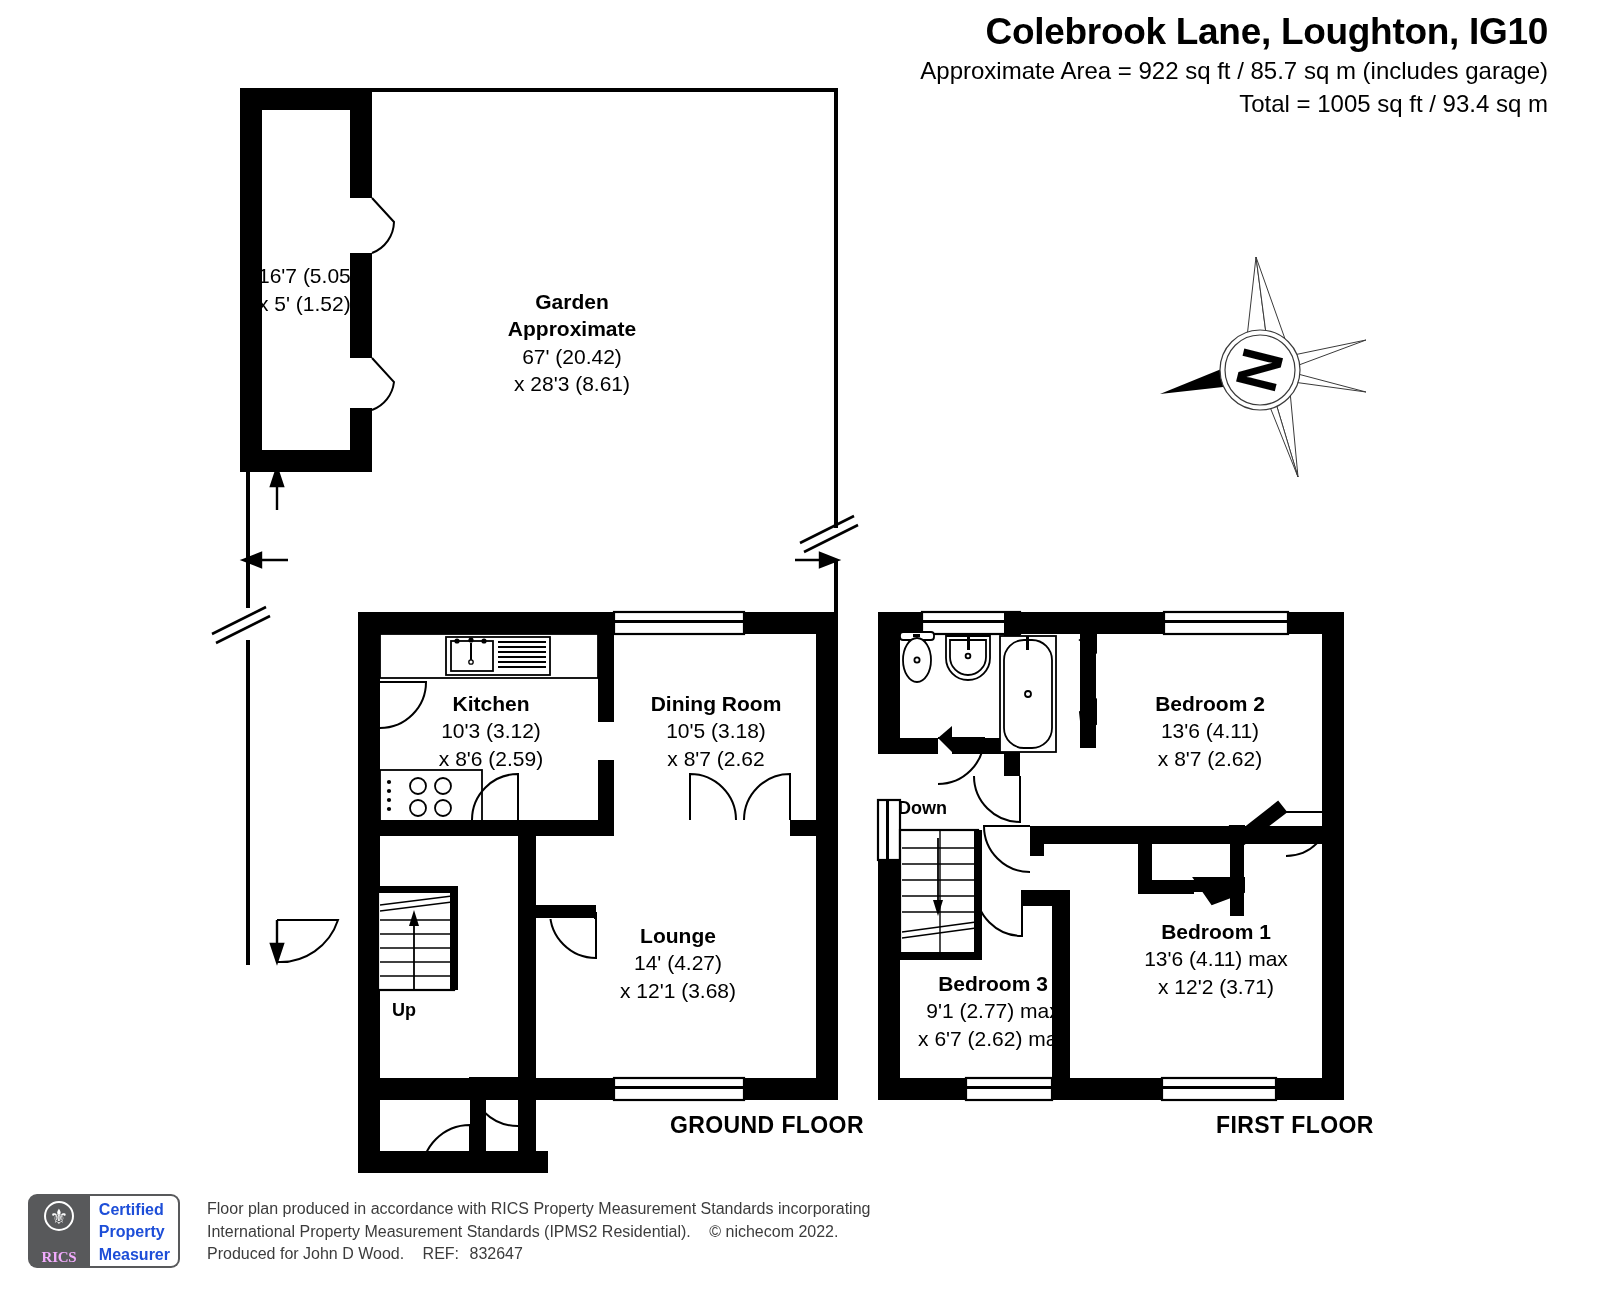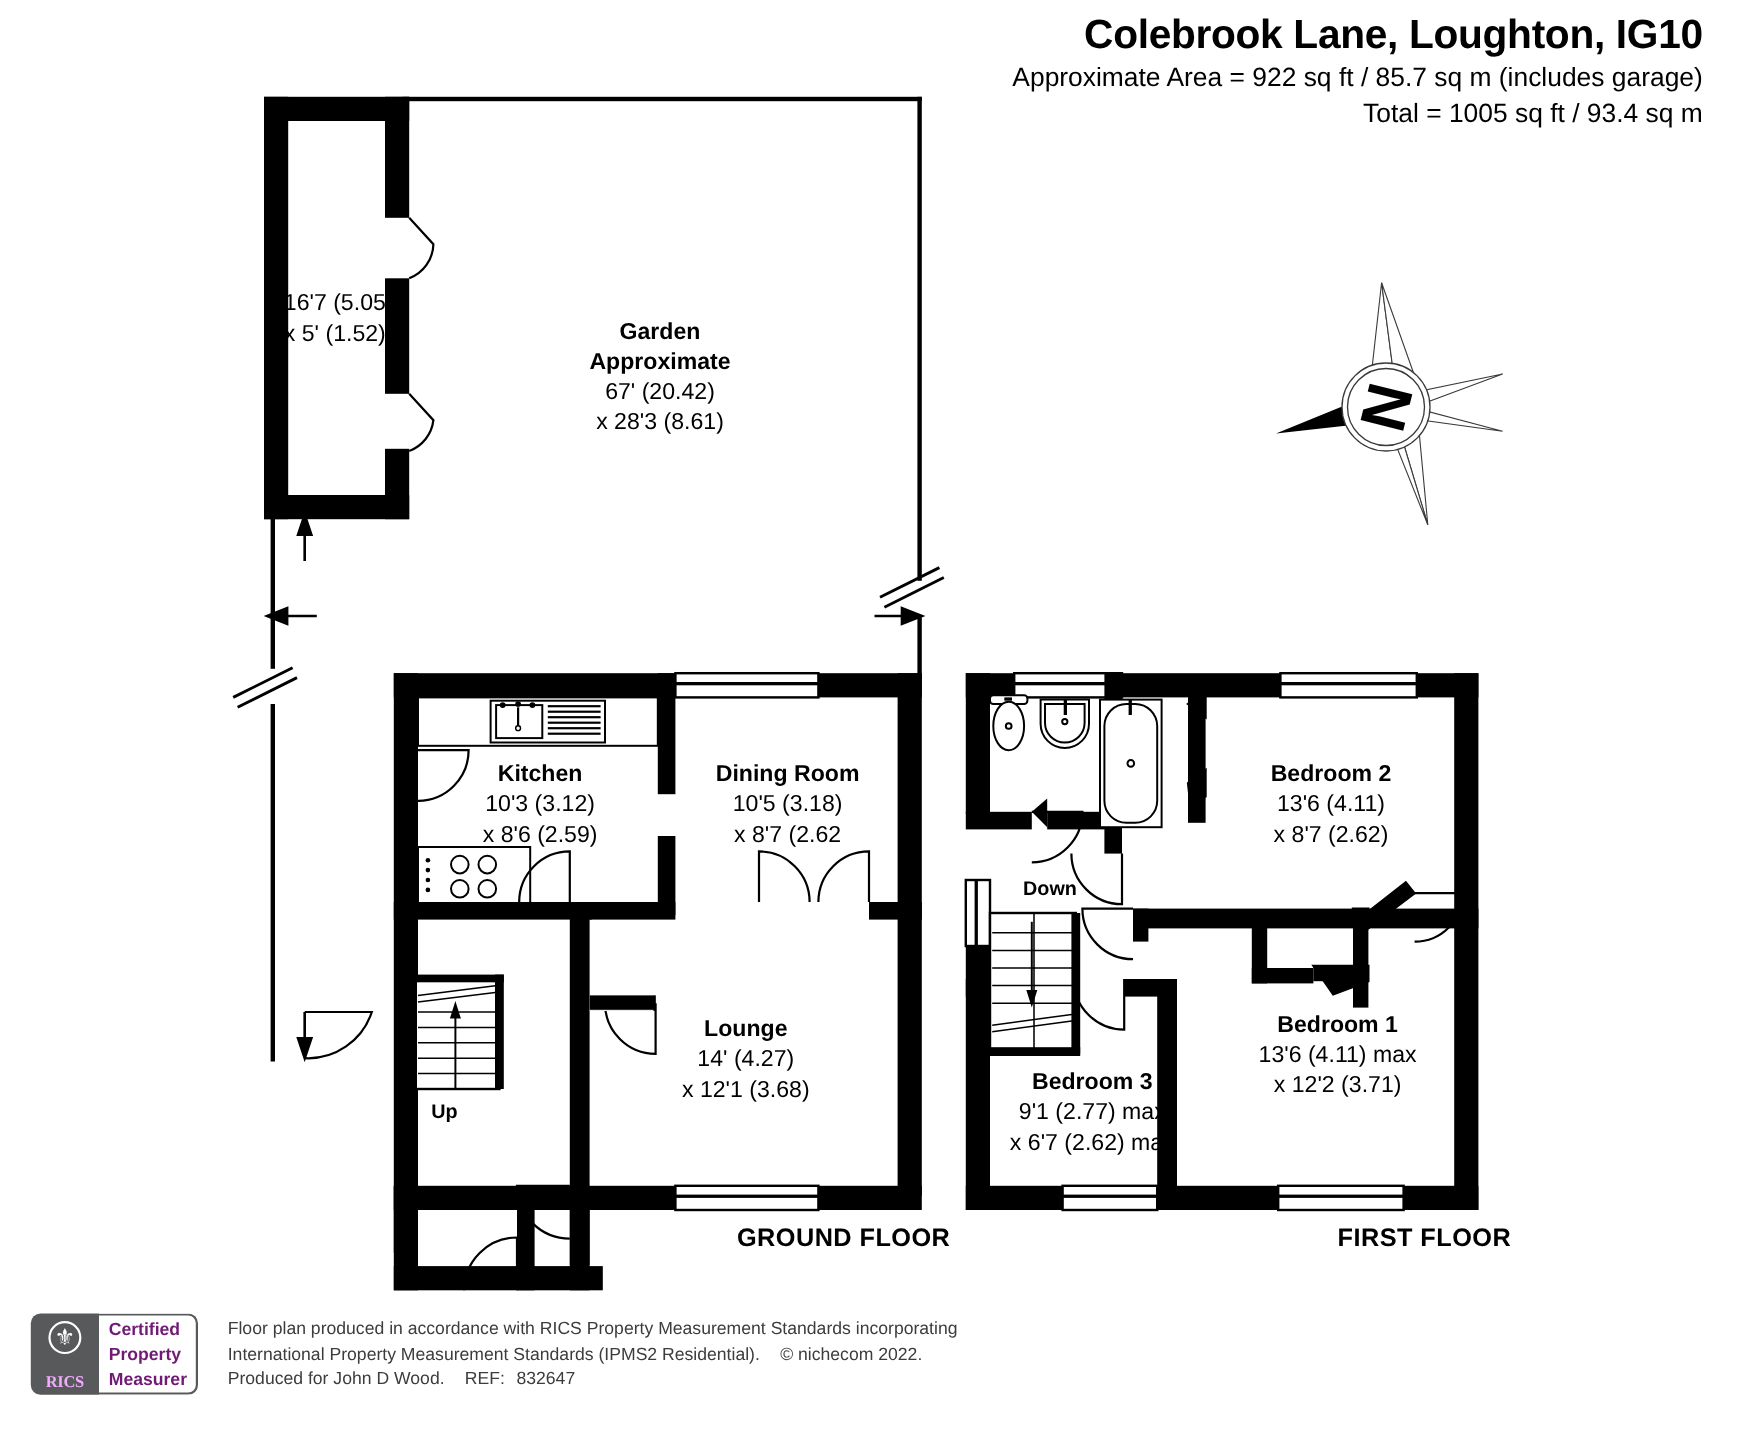--- a/index.html
+++ b/index.html
@@ -135,21 +135,21 @@
     font-size: 21px;
     line-height: 27px;
     text-align: center;
   }
   #rics-text {
     flex: 1;
     border: 2px solid #58595b;
     border-left: none;
     border-radius: 0 9px 9px 0;
     padding: 3px 8px 0 9px;
-    color: #701a75;
+    color: #1d4ed8;
     font-size: 16px;
     font-weight: bold;
     line-height: 1.40;
   }
   #footer-note {
     margin-left: 27px;
     padding-top: 4px;
     font-size: 16px;
     line-height: 1.42;
     color: #3c3c3c;
@@ -449,21 +449,21 @@
     <line x1="938" y1="838" x2="938" y2="906"></line>
     <polygon points="938,916 933,900 943,900" stroke="none" fill="#000000"></polygon>
   </g>
 </svg>
 
 <div class="gdim" style="left:258px; top:262px;">
   <div>16'7 (5.05)</div>
   <div>x 5' (1.52)</div>
 </div>
 
-<div class="lbl" style="left:500px; top:288px; width:200px;">
+<div class="lbl" style="left:472px; top:288px; width:200px;">
   <div class="rn">Garden</div>
   <div class="rn">Approximate</div>
   <div class="dim">67' (20.42)</div>
   <div class="dim">x 28'3 (8.61)</div>
 </div>
 
 <div class="lbl" style="left:386px; top:690px; width:210px;">
   <div class="rn">Kitchen</div>
   <div class="dim">10'3 (3.12)</div>
   <div class="dim">x 8'6 (2.59)</div>
@@ -476,21 +476,21 @@
 </div>
 
 <div class="lbl" style="left:578px; top:922px; width:200px;">
   <div class="rn">Lounge</div>
   <div class="dim">14' (4.27)</div>
   <div class="dim">x 12'1 (3.68)</div>
 </div>
 
 <div class="tiny-lbl" style="left:392px; top:1000px;">Up</div>
 
-<div class="tiny-lbl" style="left:898px; top:798px;padding-left:32px;">Down</div>
+<div class="tiny-lbl" style="left:898px; top:798px;">Down</div>
 
 <div class="lbl" style="left:1110px; top:690px; width:200px;">
   <div class="rn">Bedroom 2</div>
   <div class="dim">13'6 (4.11)</div>
   <div class="dim">x 8'7 (2.62)</div>
 </div>
 
 <div class="lbl" style="left:1116px; top:918px; width:200px;">
   <div class="rn">Bedroom 1</div>
   <div class="dim">13'6 (4.11) max</div>

